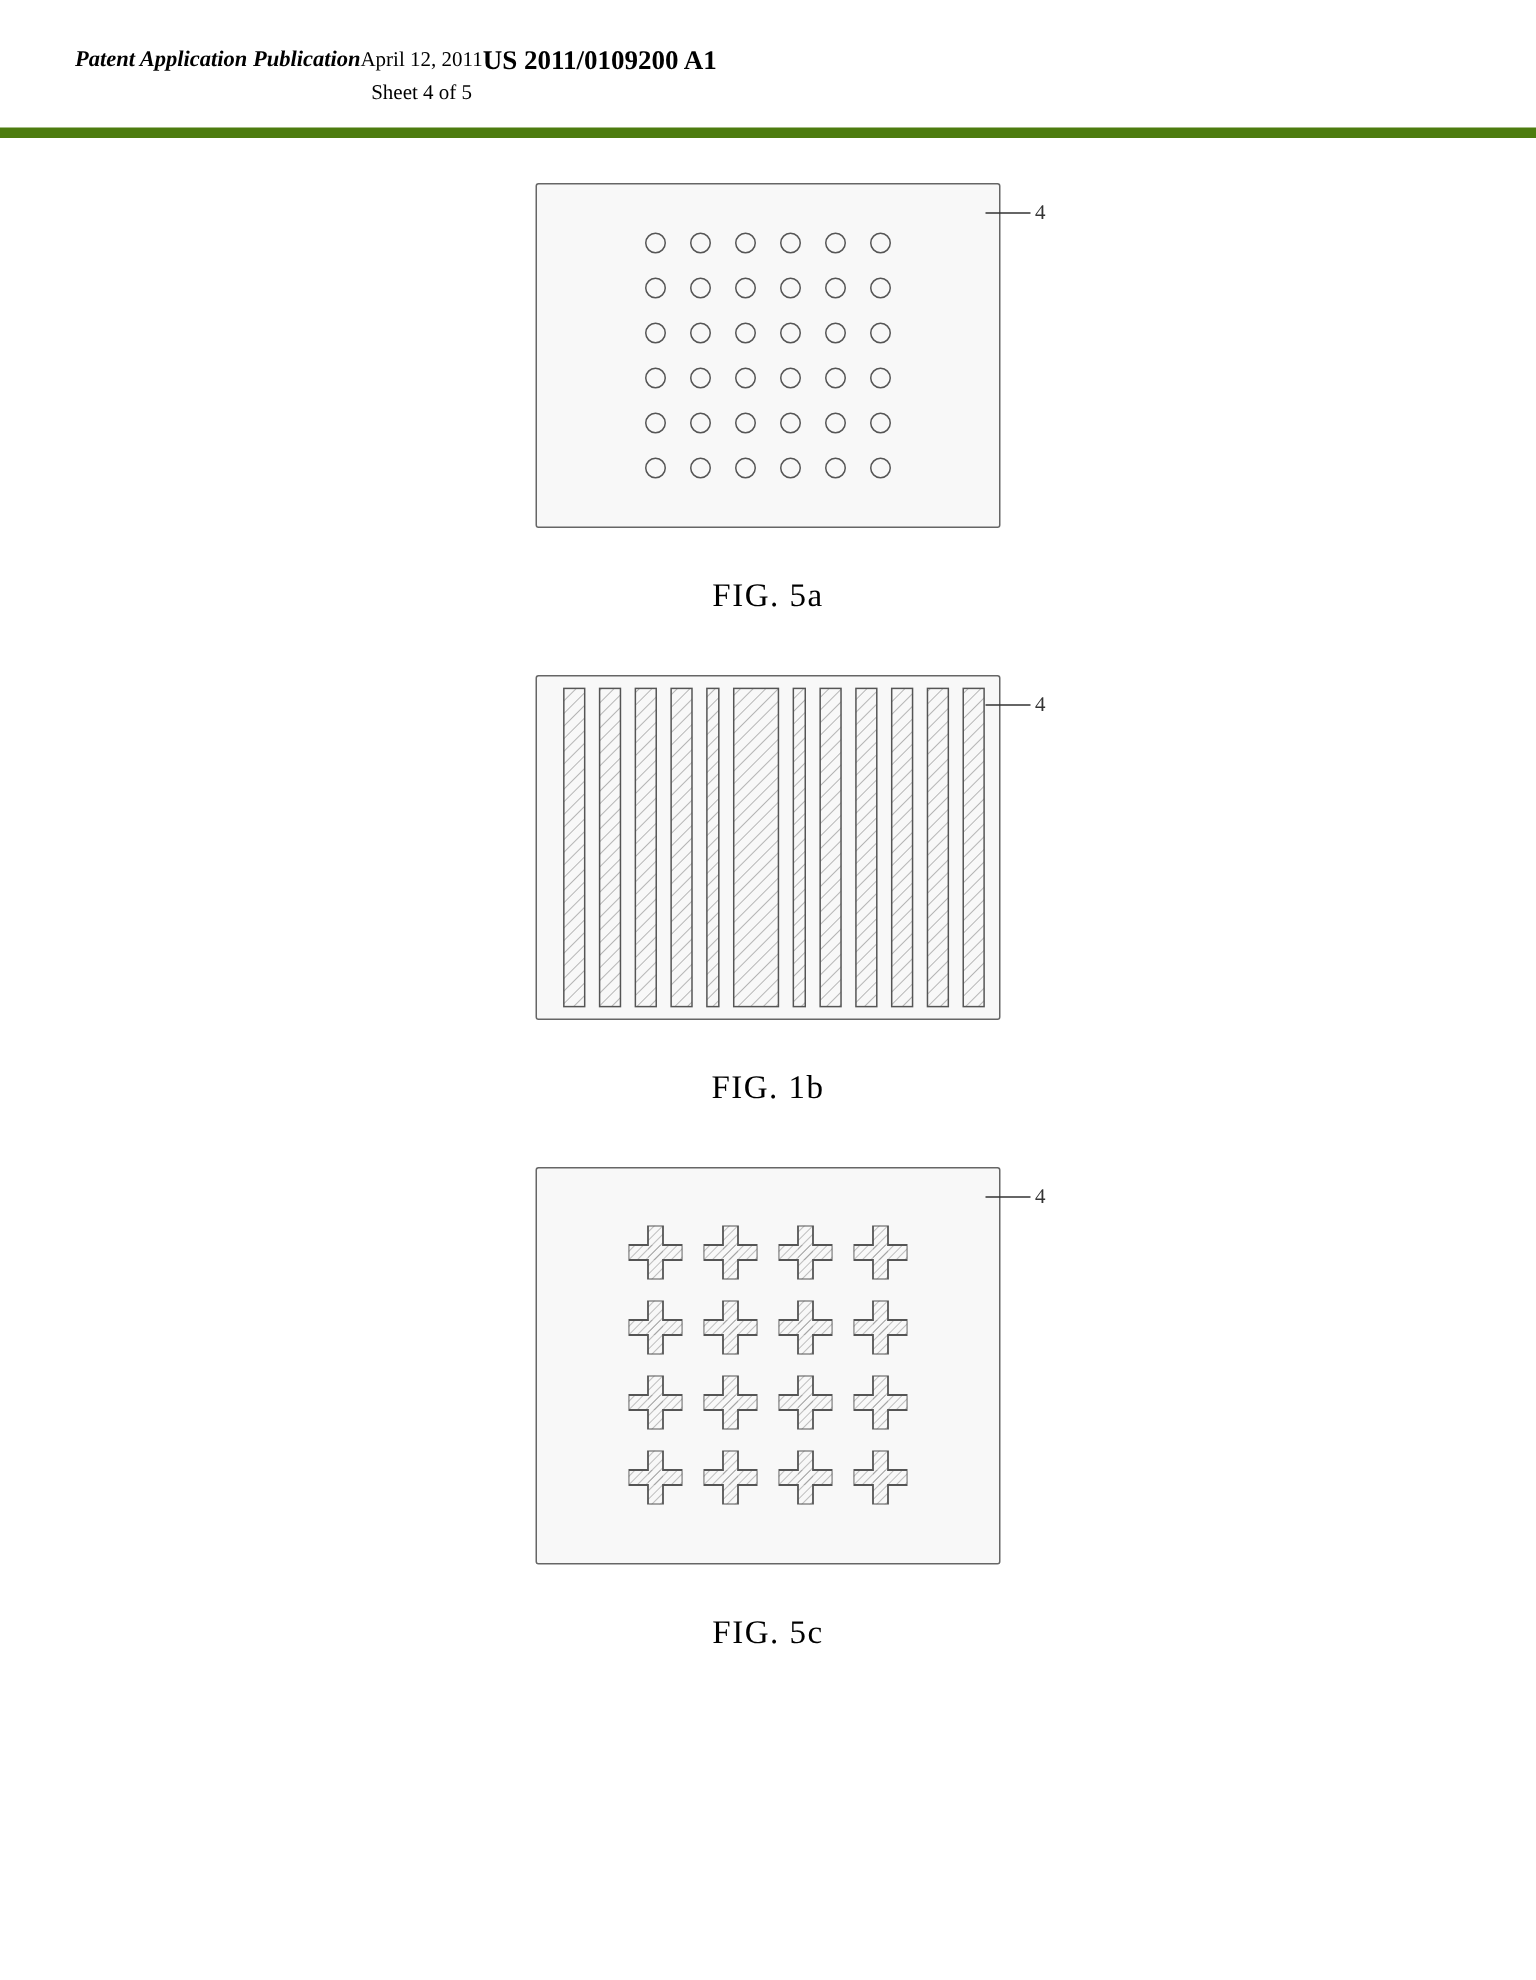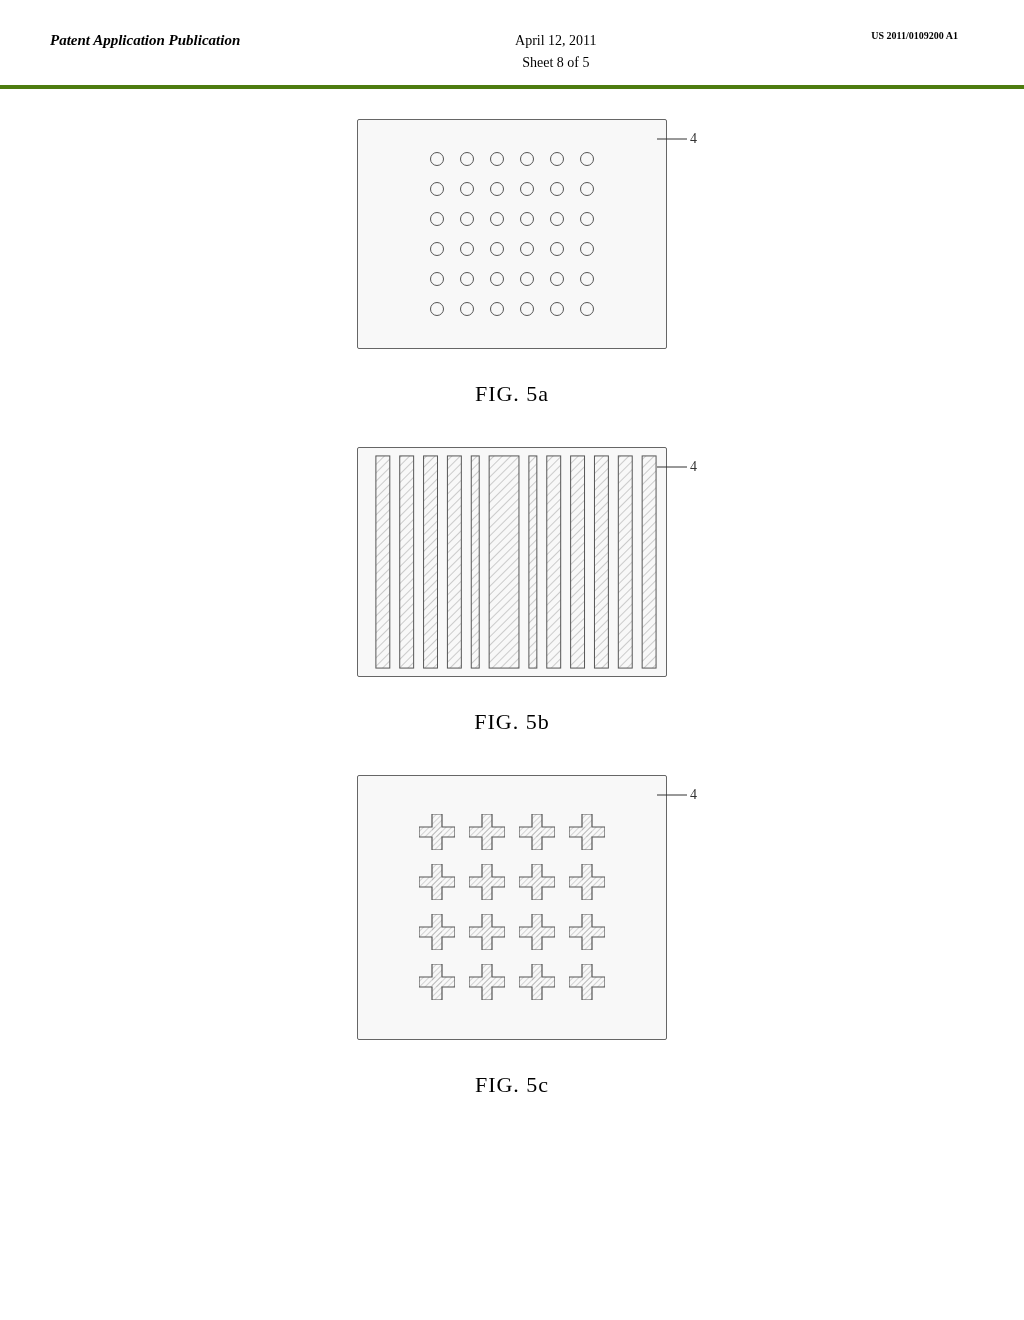--- a/index.html
+++ b/index.html
@@ -9,42 +9,42 @@
       font-family: 'Times New Roman', Times, serif;
       width: 1024px;
       min-height: 1320px;
       position: relative;
       overflow-x: hidden;
     }
 
     
     .header {
       display: flex;
-      justify-content: space-between;
+      justify-content: flex-start;
       align-items: flex-start;
       padding: 30px 66px 10px 50px;
-      border-bottom: 4px solid #4d7c0f;
+      border-bottom: 7px solid #4d7c0f;
       margin-bottom: 0;
     }
 
     .header-left {
       font-size: 15px;
       font-weight: bold;
       font-style: italic;
       line-height: 1.4;
     }
 
     .header-center {
       font-size: 14px;
       text-align: center;
       line-height: 1.6;
     }
 
     .header-right {
-      font-size: 10px;
+      font-size: 18px;
       font-weight: bold;
       text-align: right;
     }
 
     
     .content {
       padding: 30px 80px;
       display: flex;
       flex-direction: column;
       align-items: center;
@@ -167,21 +167,21 @@
   </style>
 </head>
 <body>
 
 <div class="header">
   <div class="header-left">
     <span>Patent Application Publication</span>
   </div>
   <div class="header-center">
     <div>April 12, 2011</div>
-    <div>Sheet 8 of 5</div>
+    <div>Sheet 4 of 5</div>
   </div>
   <div class="header-right">
     <span>US 2011/0109200 A1</span>
   </div>
 </div>
 
 <div class="content">
 
   <div class="figure-block">
     <div class="fig5a-wrapper">
@@ -259,21 +259,21 @@
           <rect x="262" y="8" width="14" height="214" fill="url(#hatch)" stroke="#555" stroke-width="1"></rect>
           <rect x="286" y="8" width="14" height="214" fill="url(#hatch)" stroke="#555" stroke-width="1"></rect>
         </svg>
       </div>
 
       <svg style="position:absolute;top:0;right:-40px;width:50px;height:40px;overflow:visible;">
         <line x1="0" y1="20" x2="30" y2="20" stroke="#333" stroke-width="1"></line>
         <text x="33" y="24" font-size="14" font-family="Times New Roman" fill="#333">4</text>
       </svg>
     </div>
-    <div class="fig-label">FIG. 5b</div>
+    <div class="fig-label">FIG. 1b</div>
   </div>
 
   <div class="figure-block">
     <div class="fig5c-wrapper">
       <div class="fig5c-box">
         <div class="cross-grid" id="cross-grid">
 
         <div class="cross-symbol">
         <svg viewBox="0 0 36 36" xmlns="http://www.w3.org/2000/svg">
           <defs>

